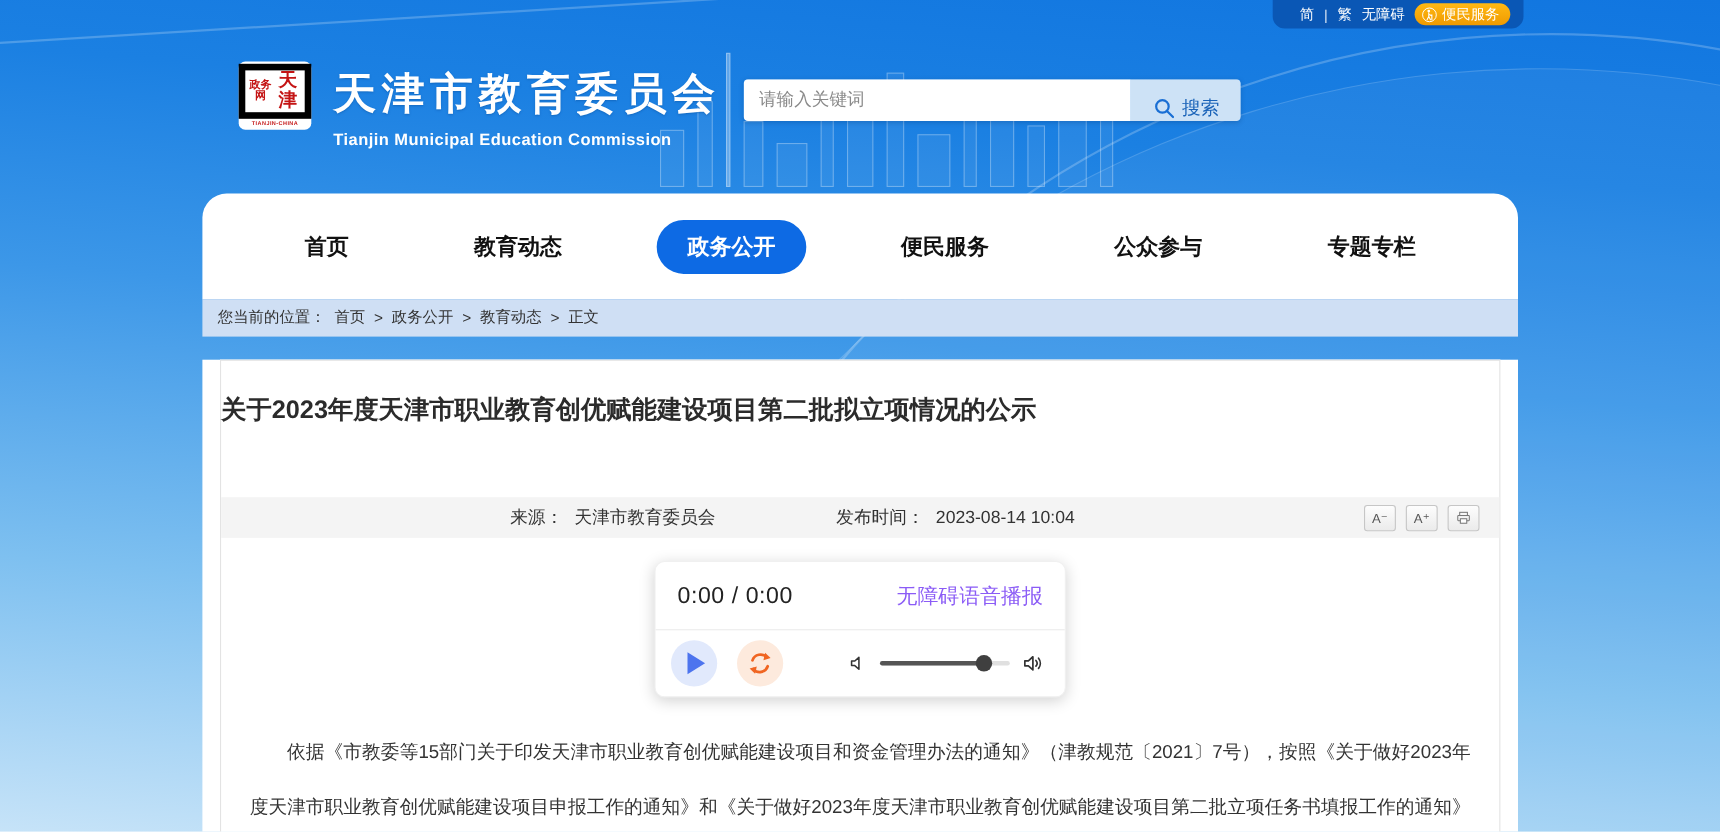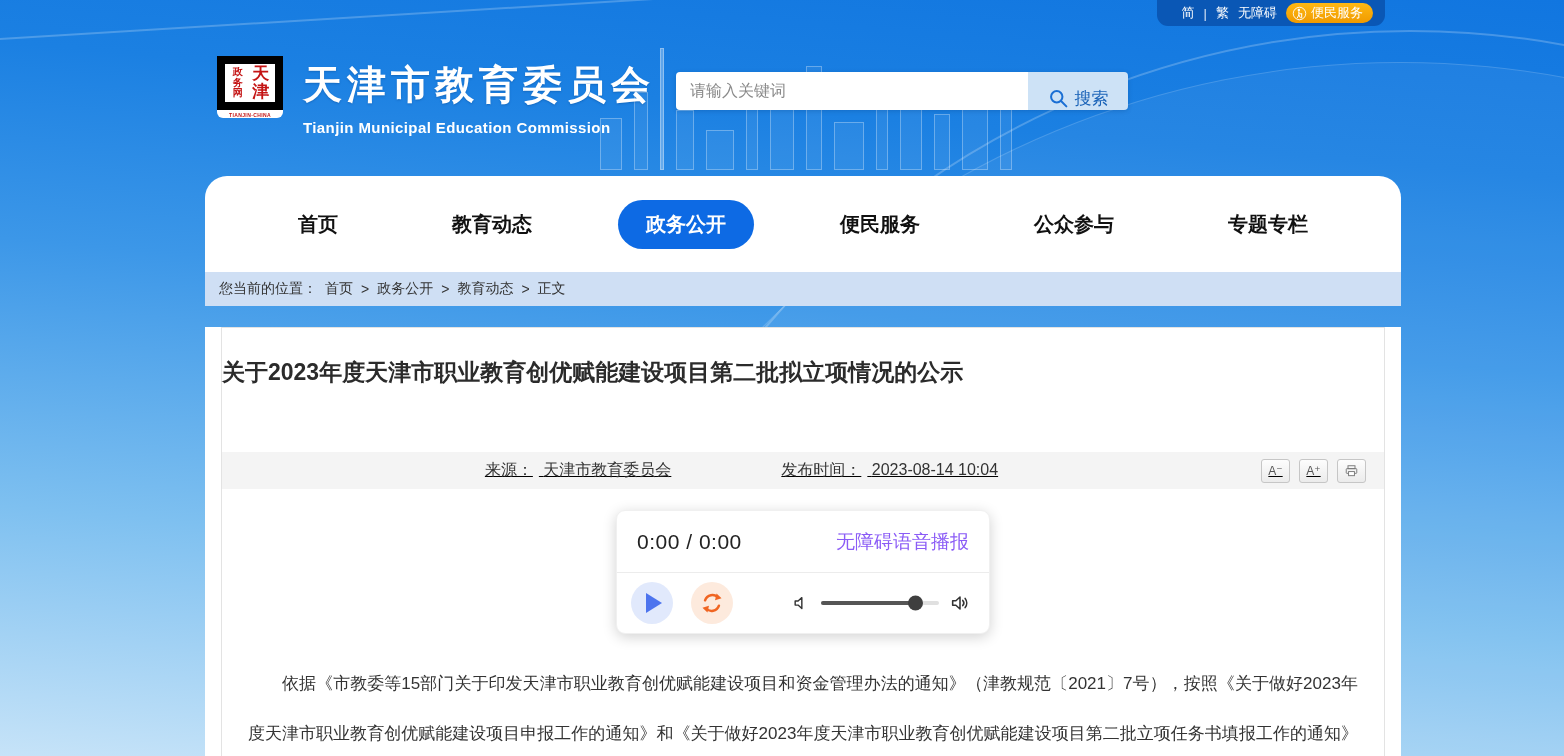--- a/index.html
+++ b/index.html
@@ -27,52 +27,52 @@
   .utility-bar a { color:#fff; text-decoration:none; cursor:pointer; }
   .u-sep { opacity:.85; }
   .elder-pill { display:flex; align-items:center; gap:4px; height:20px; padding:0 10px 0 6px;
     border-radius:10px; background:linear-gradient(180deg,#ffb913,#f09a00); border:none;
     color:#fff; font-size:13px; cursor:pointer; font-family:inherit; }
 
   
   .site-header { position:absolute; top:0; left:0; width:1564px; height:176px; z-index:4; }
   .logo-box { position:absolute; left:217px; top:56px; width:66px; height:62px; background:#fff;
     border-radius:6px; display:flex; flex-direction:column; align-items:center; justify-content:center; }
-  .seal { display:flex; align-items:center; gap:2px; border:8px solid #000000; padding:1px 3px;
+  .seal { display:flex; align-items:center; gap:2px; border:6px solid #000000; padding:1px 3px;
     font-family:"DejaVu Serif","Liberation Serif",serif; color:#c41414; font-weight:bold; }
   .seal-left { font-size:10px; line-height:1.05; text-align:center; }
   .seal-right { font-size:17px; line-height:1.05; text-align:center; }
   .seal-caption { font-size:5px; color:#c41414; letter-spacing:.4px; margin-top:2px; font-weight:bold; }
   .site-titles { position:absolute; left:303px; top:58px; color:#fff; }
   .site-title { font-size:39px; font-weight:bold; letter-spacing:5px; text-shadow:0 1px 2px rgba(0,60,130,.35); }
   .site-subtitle { font-size:15px; font-weight:bold; margin-top:7px; letter-spacing:.4px; }
   .search-wrap { position:absolute; left:676px; top:72px; display:flex; height:38px;
     border-radius:4px; overflow:hidden; box-shadow:0 1px 4px rgba(0,50,110,.25); }
   .search-input { width:352px; height:38px; border:none; outline:none; padding:0 14px;
     font-size:16px; color:#333; font-family:inherit; }
   .search-input::placeholder { color:#8a8a8a; }
   .search-btn { width:100px; height:52px; border:none; background:#cde2f6; display:flex;
     align-items:center; justify-content:center; gap:6px; cursor:pointer;
     color:#1a63b8; font-size:17px; font-family:inherit; }
 
   
-  .column { position:absolute; left:184px; top:0; width:1196px; height:620px; z-index:3;margin-left:21px; }
+  .column { position:absolute; left:184px; top:0; width:1196px; height:620px; z-index:3; }
   .main-nav { margin-top:176px; height:96px; background:#fff; border-radius:22px 22px 0 0;
     display:flex; align-items:center; justify-content:space-around; padding:0 36px; }
   .nav-item { font-size:20px; font-weight:bold; color:#111; text-decoration:none; cursor:pointer;
     padding:11px 28px; border-radius:26px; white-space:nowrap; }
   .nav-item.active { background:#0d6ae4; color:#fff; }
   .breadcrumb { height:34px; background:#cfdff4; display:flex; align-items:center;
     padding-left:14px; font-size:14px; color:#333; gap:8px; }
   .breadcrumb a { color:#333; text-decoration:none; cursor:pointer; }
   .main-area { background:#fff; height:450px; }
   .article-card { margin:21px 16px 0; border:1px solid #e3e3e3; height:560px; background:#fff; }
   .article-title { margin-top:29px; text-align:left; font-size:23px; font-weight:bold; color:#2b2b2b; }
 
-  .meta-bar { margin-top:64px; height:37px; background:#f4f4f4; display:flex; align-items:center;text-decoration:underline; }
+  .meta-bar { margin-top:64px; height:37px; background:#f4f4f4; display:flex; align-items:center; }
   .meta-center { flex:1; display:flex; justify-content:center; gap:110px; font-size:16px; color:#333; }
   .meta-label { margin-right:6px; }
   .meta-tools { display:flex; gap:9px; padding-right:18px; }
   .tool-btn { width:29px; height:24px; border:1px solid #c6c6c6; border-radius:3px;
     background:linear-gradient(180deg,#fdfdfd,#ebebeb); color:#555; font-size:12px;
     display:flex; align-items:center; justify-content:center; cursor:pointer; font-family:inherit; }
 
   
   .player { margin:21px auto 0; width:374px; height:124px; background:#fff; border-radius:9px;
     box-shadow:0 3px 14px rgba(0,0,0,.18); border:1px solid #f0f0f0; }

